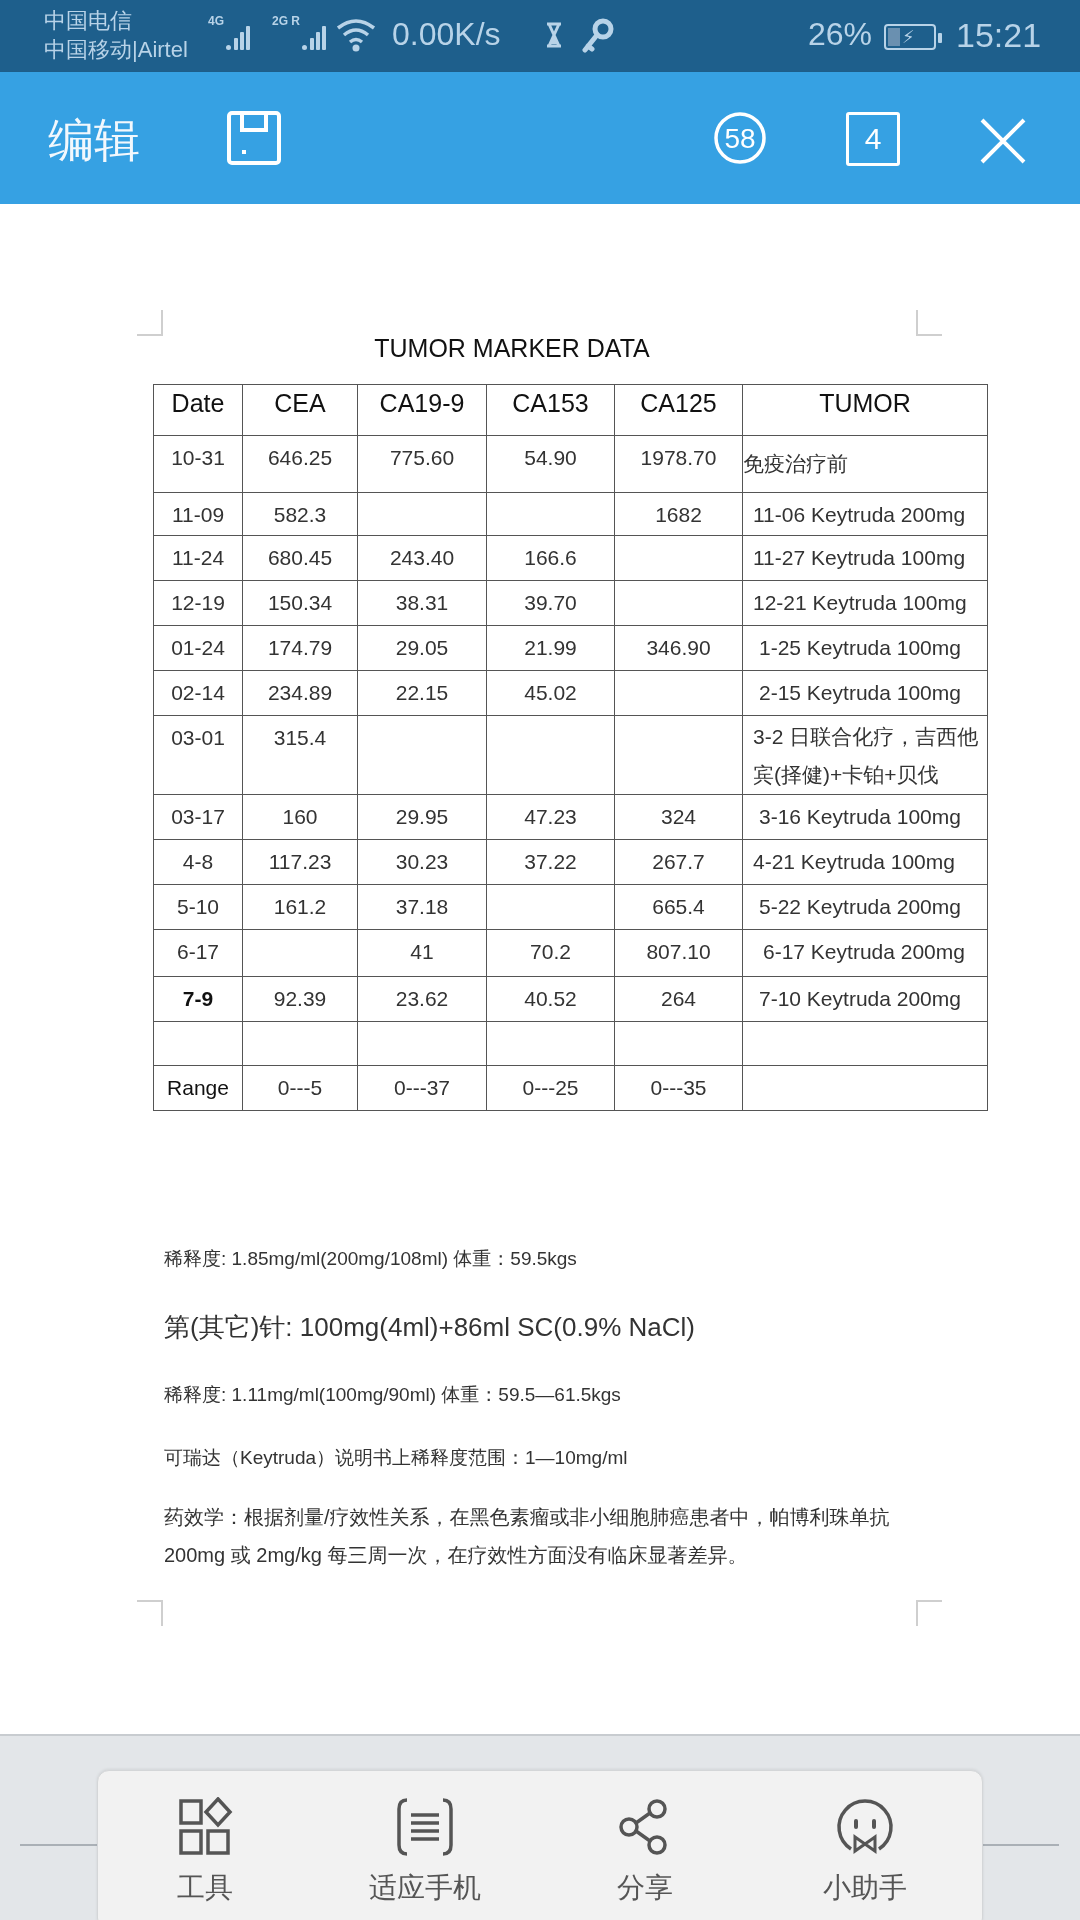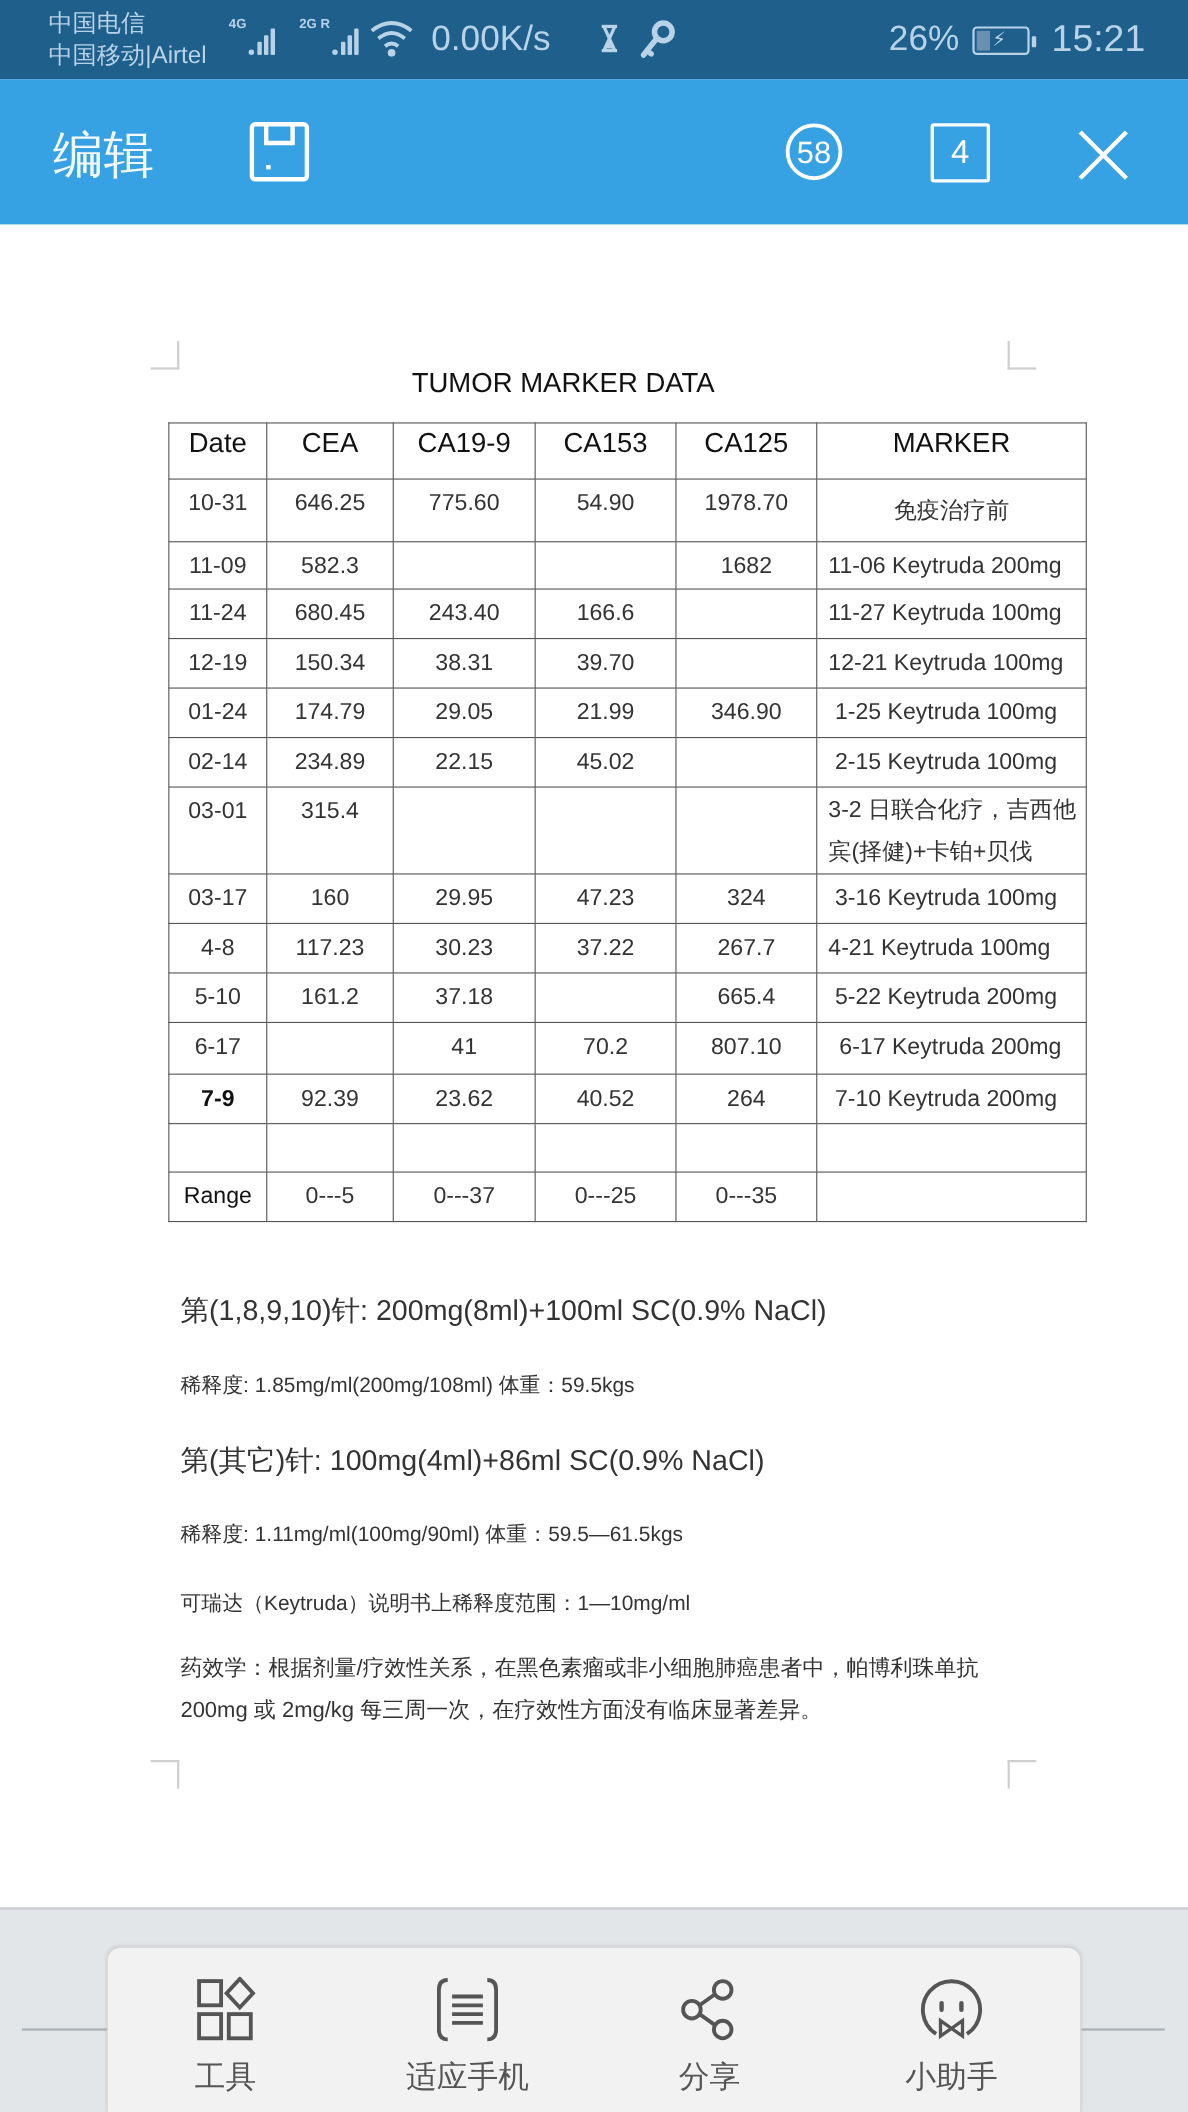--- a/index.html
+++ b/index.html
@@ -41,21 +41,21 @@
   .c-bl { left: 137px; top: 1396px; border-right-width: 2px; border-top-width: 2px; }
   .c-br { left: 916px; top: 1396px; border-left-width: 2px; border-top-width: 2px; }
 
   .doc-title { position: absolute; left: 0; top: 130px; width: 1024px; text-align: center; font-size: 25px; color: #111; }
 
   table.marker { position: absolute; left: 153px; top: 180px; border-collapse: collapse; table-layout: fixed; width: 834px; color: #333; }
   table.marker td, table.marker th { border: 1.5px solid #555; text-align: center; vertical-align: top; font-weight: normal; font-size: 21px; padding-top: 10px; }
   table.marker th { font-size: 25px; color: #111; padding-top: 4px; vertical-align: top; }
   table.marker td.bold { color: #111; font-weight: bold; font-size: 21px; }
   table.marker td.remark { text-align: left; padding-left: 10px; white-space: nowrap; }
-  table.marker td.remark.center { text-align: center; padding-left: 0; }
+  table.marker td.remark.center { padding-left: 0; }
   table.marker td.remark.small { font-size: 13px; padding-top: 4px; }
   table.marker td.remark.multi { white-space: normal; line-height: 38px; padding-top: 2px; }
 
   .para { position: absolute; left: 164px; color: #333; white-space: nowrap; }
   .p-lg { font-size: 26px; }
   .p-sm { font-size: 19px; }
   .p-long { font-size: 20px; line-height: 38px; white-space: normal; width: 760px; }
 
   
   .bottom-bg { position: absolute; left: 0; top: 1734px; width: 1080px; height: 186px; background: #e3e6e9; border-top: 2px solid #c8ccd0; }
@@ -145,21 +145,21 @@
         <col style="width:128px">
         <col style="width:245px">
     </colgroup>
     <thead>
       <tr style="height:51px">
         <th>Date</th>
         <th>CEA</th>
         <th>CA19-9</th>
         <th>CA153</th>
         <th>CA125</th>
-        <th>MARKER</th>
+        <th>TUMOR</th>
       </tr>
     </thead>
     <tbody>
       <tr style="height:57px">
         <td>10-31</td>
         <td>646.25</td>
         <td>775.60</td>
         <td>54.90</td>
         <td>1978.70</td>
         <td class="remark center" style="padding-top:14px">免疫治疗前</td>
@@ -264,21 +264,20 @@
         <td class="bold" style="font-weight:normal;color:#111;">Range</td>
         <td>0---5</td>
         <td>0---37</td>
         <td>0---25</td>
         <td>0---35</td>
         <td></td>
       </tr>
     </tbody>
   </table>
 
-  <div class="para p-lg" style="top:970px;">第(1,8,9,10)针: 200mg(8ml)+100ml SC(0.9% NaCl)</div>
   <div class="para p-sm" style="top:1042px;">稀释度: 1.85mg/ml(200mg/108ml)  体重：59.5kgs</div>
   <div class="para p-lg" style="top:1106px;">第(其它)针: 100mg(4ml)+86ml SC(0.9% NaCl)</div>
   <div class="para p-sm" style="top:1178px;">稀释度: 1.11mg/ml(100mg/90ml)  体重：59.5—61.5kgs</div>
   <div class="para p-sm" style="top:1241px;">可瑞达（Keytruda）说明书上稀释度范围：1—10mg/ml</div>
   <div class="para p-long" style="top:1294px;">药效学：根据剂量/疗效性关系，在黑色素瘤或非小细胞肺癌患者中，帕博利珠单抗 200mg 或 2mg/kg 每三周一次，在疗效性方面没有临床显著差异。</div>
 </div>
 
 <div class="bottom-bg"></div>
 <div class="bottom-line" style="left:20px;width:80px;"></div>
 <div class="bottom-line" style="left:983px;width:76px;"></div>

